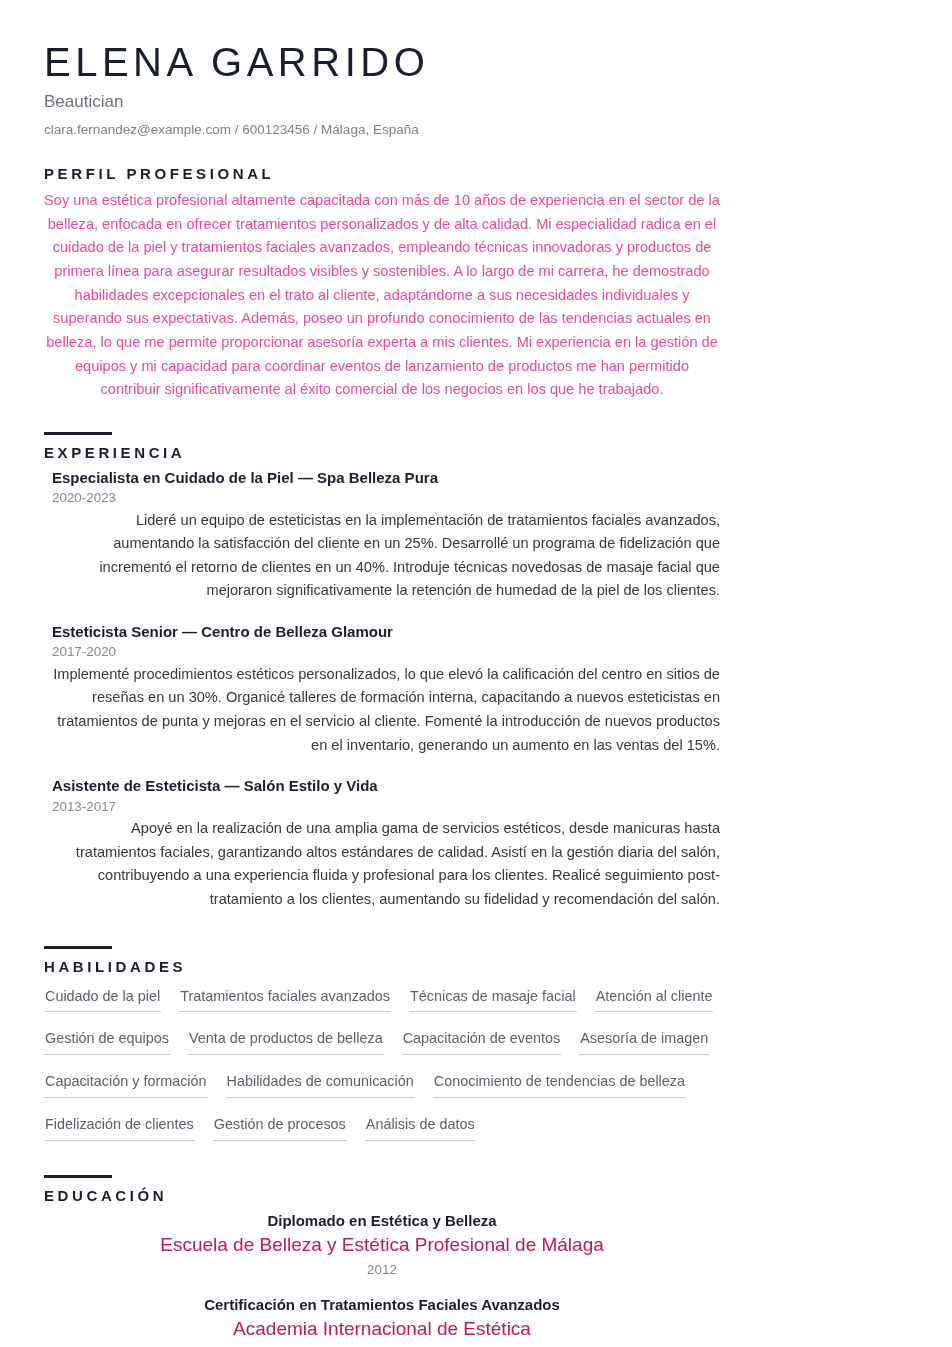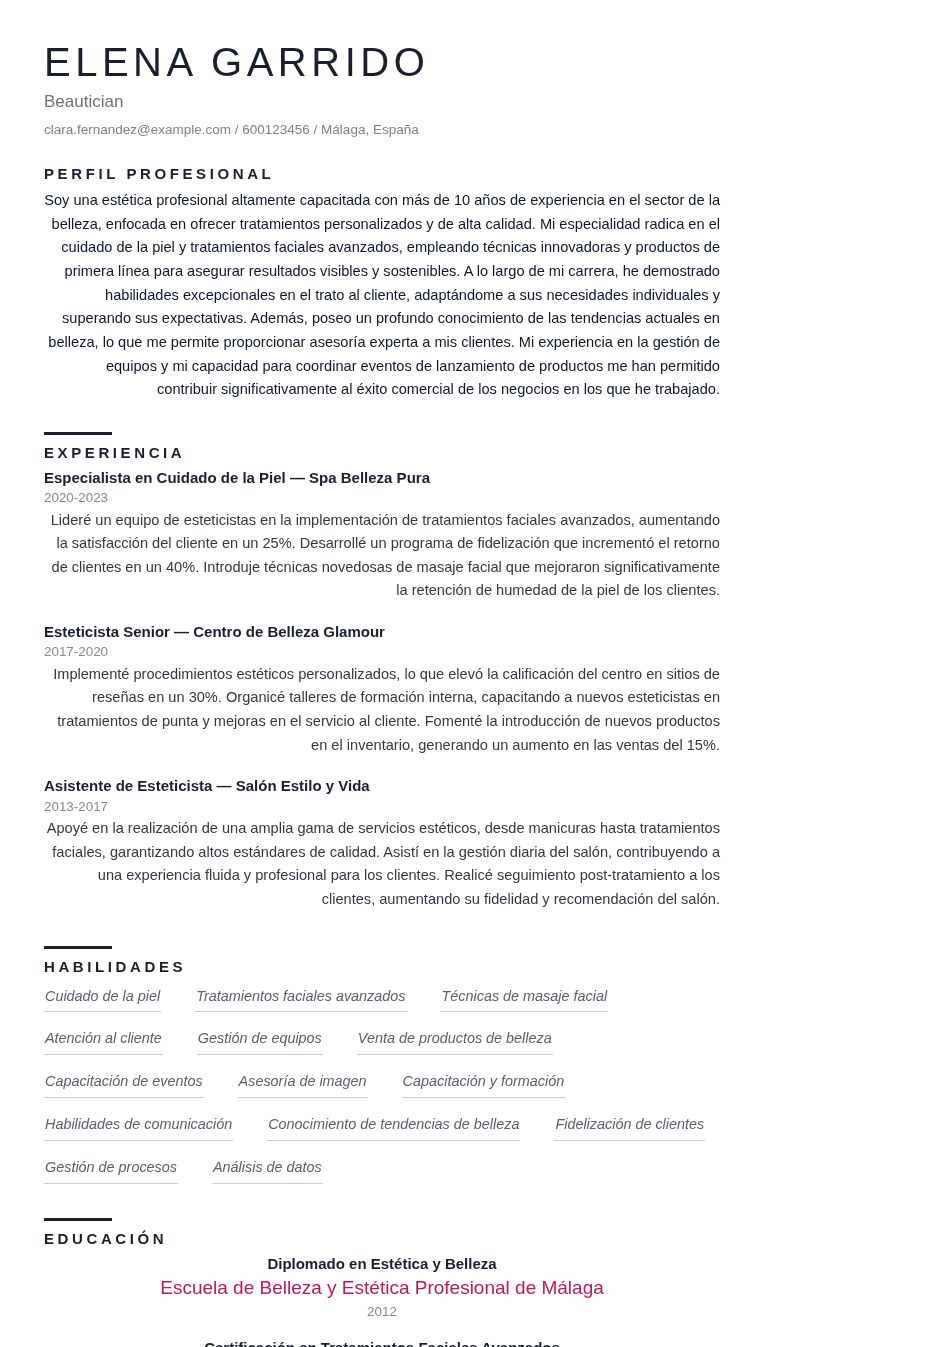--- a/index.html
+++ b/index.html
@@ -66,31 +66,32 @@
     font-weight: 700;
     letter-spacing: 3.6px;
     color: #1a1f2e;
     margin: 0 0 7px 0;
     text-transform: uppercase;
   }
 
   .body-text {
     font-size: 14.6px;
     line-height: 1.62;
-    color: #0f172a;
-    margin: 0;
-    text-align: right;
+    color: #ec4899;
+    margin: 0;
+    text-align: center;
   }
 
   
   .section-experience {
     margin-top: 30px;
   }
   .job {
     margin-bottom: 19px;
+    margin-left: 8px;
   }
   .job:last-child {
     margin-bottom: 0;
   }
   .job-heading {
     font-size: 15px;
     font-weight: 700;
     color: #1a1f2e;
     line-height: 1.35;
     margin: 0 0 1px 0;
@@ -109,23 +110,22 @@
     text-align: right;
   }
 
   
   .section-skills {
     margin-top: 34px;
   }
   .skills-list {
     display: flex;
     flex-wrap: wrap;
-    gap: 0px 34px;
+    gap: 0px 18px;
     margin-top: 2px;
-    font-style: italic;
   }
   .skill-tag {
     font-size: 14.4px;
     color: #5a6069;
     line-height: 1.45;
     padding: 4px 1px 5px 1px;
     border-bottom: 1px solid #c9ccd1;
     margin-bottom: 12px;
     white-space: nowrap;
   }

